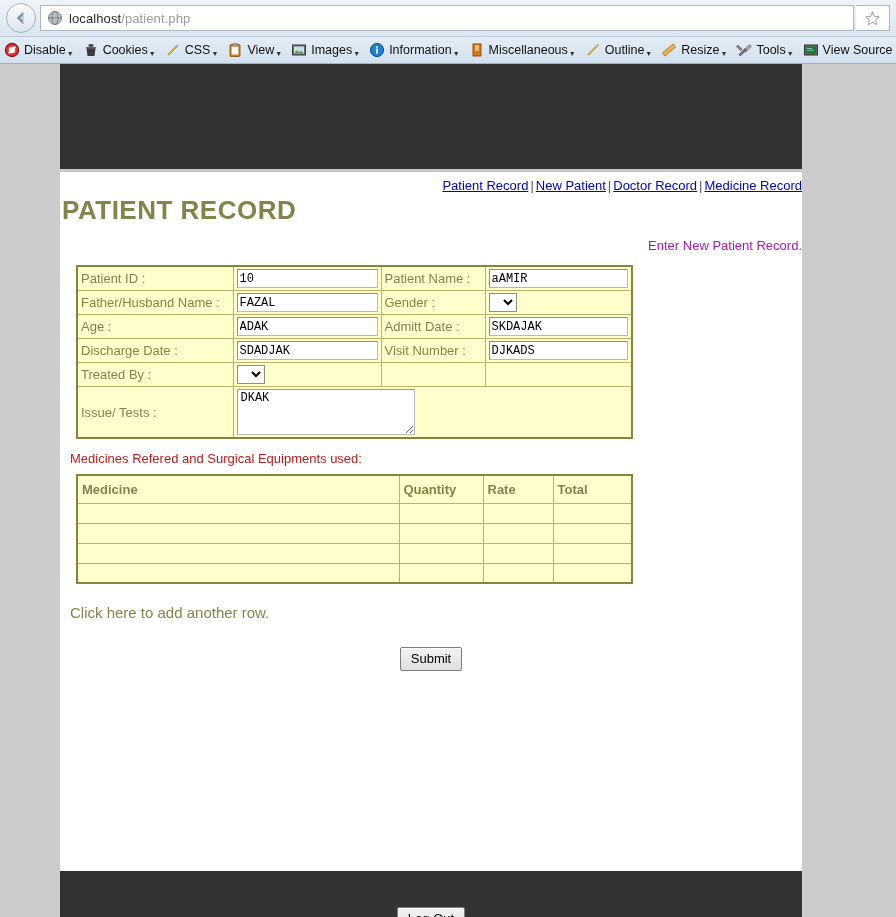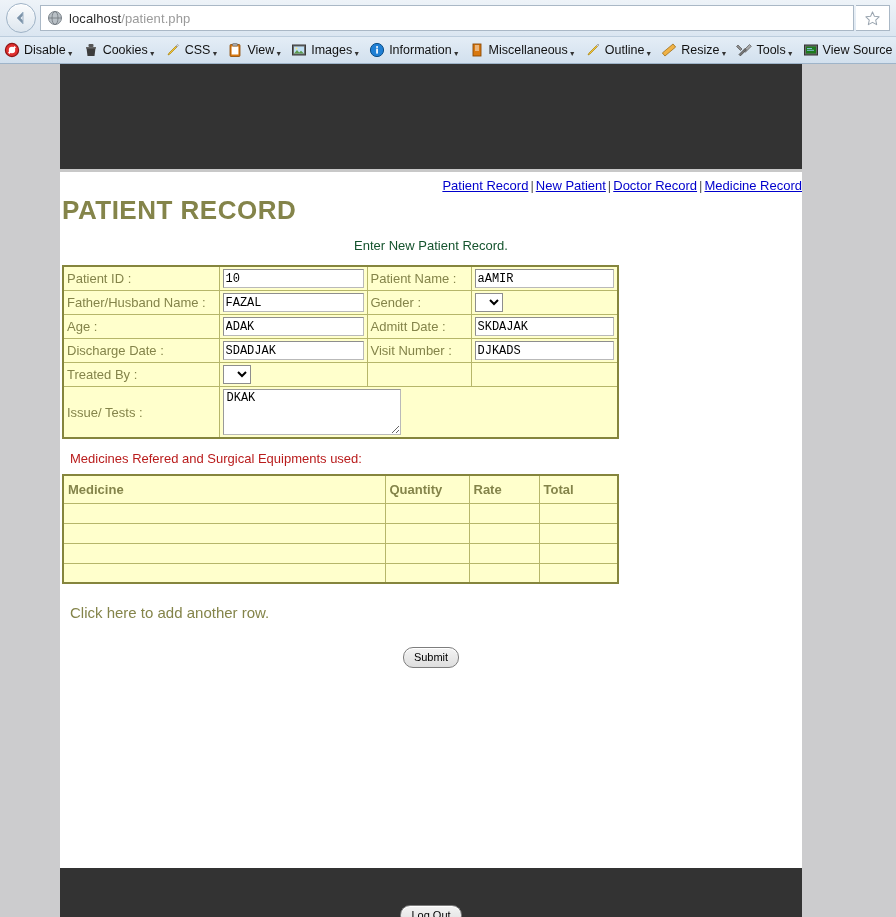--- a/index.html
+++ b/index.html
@@ -147,28 +147,28 @@
     margin: 0;
     padding: 2px 0 0 2px;
     font-size: 26px;
     font-weight: bold;
     color: #84844a;
     letter-spacing: .5px;
     font-family: "Liberation Sans", sans-serif;
   }
 
   .subtitle {
-    text-align: center;
-    font-size: 13px;
-    color: #14532d;
+    text-align: right;
+    font-size: 13px;
+    color: #a21caf;
     margin: 12px 0 12px 0;
   }
 
   
-  .form-wrap { padding-left: 2px; }
+  .form-wrap { padding-left: 16px; }
   table.formtab {
     border-collapse: collapse;
     width: 557px;
     background: #ffffcc;
     border: 2px solid #85853d;
     table-layout: fixed;
   }
   table.formtab td {
     border: 1px solid #b6b66a;
     background: #ffffcc;
@@ -269,25 +269,25 @@
     color: #84844a;
     margin: 20px 0 0 10px;
   }
 
   .submit-wrap {
     text-align: center;
     margin-top: 26px;
   }
   button.stdbtn {
     font-family: "Liberation Sans", sans-serif;
-    font-size: 11px;
+    font-size: 13px;
     color: #000;
     background: linear-gradient(to bottom, #f4f4f4, #dedede);
     border: 1px solid #7d7d7d;
-    border-radius: 10px;
+    border-radius: 2px;
     padding: 3px 10px 4px 10px;
     box-shadow: inset 0 1px 0 #fff;
     cursor: pointer;
   }
 
   .content-tail { height: 200px; background:#fff; }
 
   .footer {
     background: #333333;
     height: 95px;

